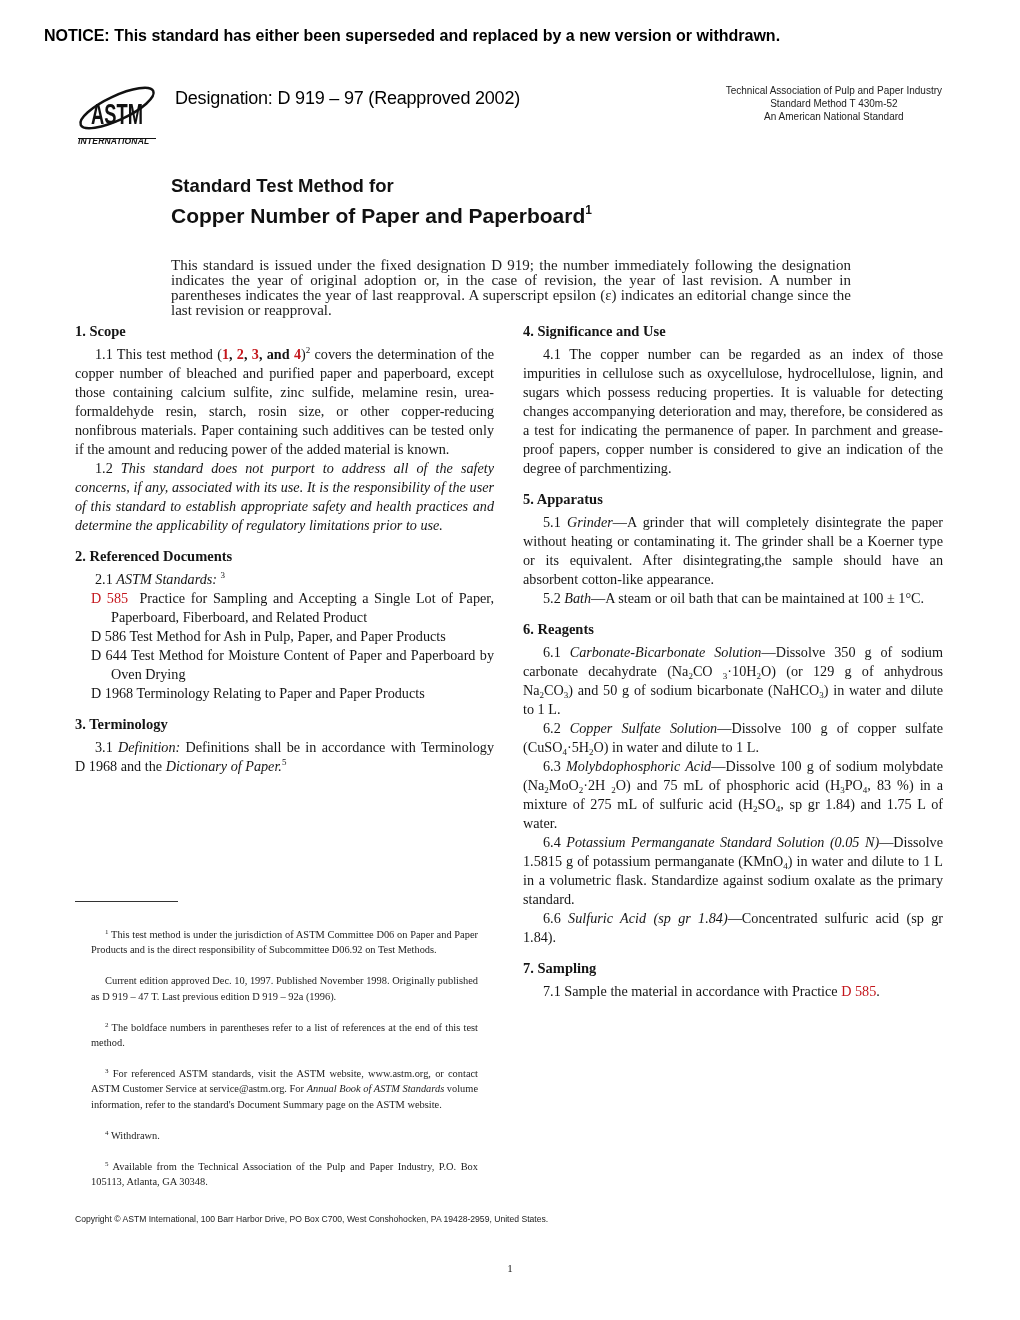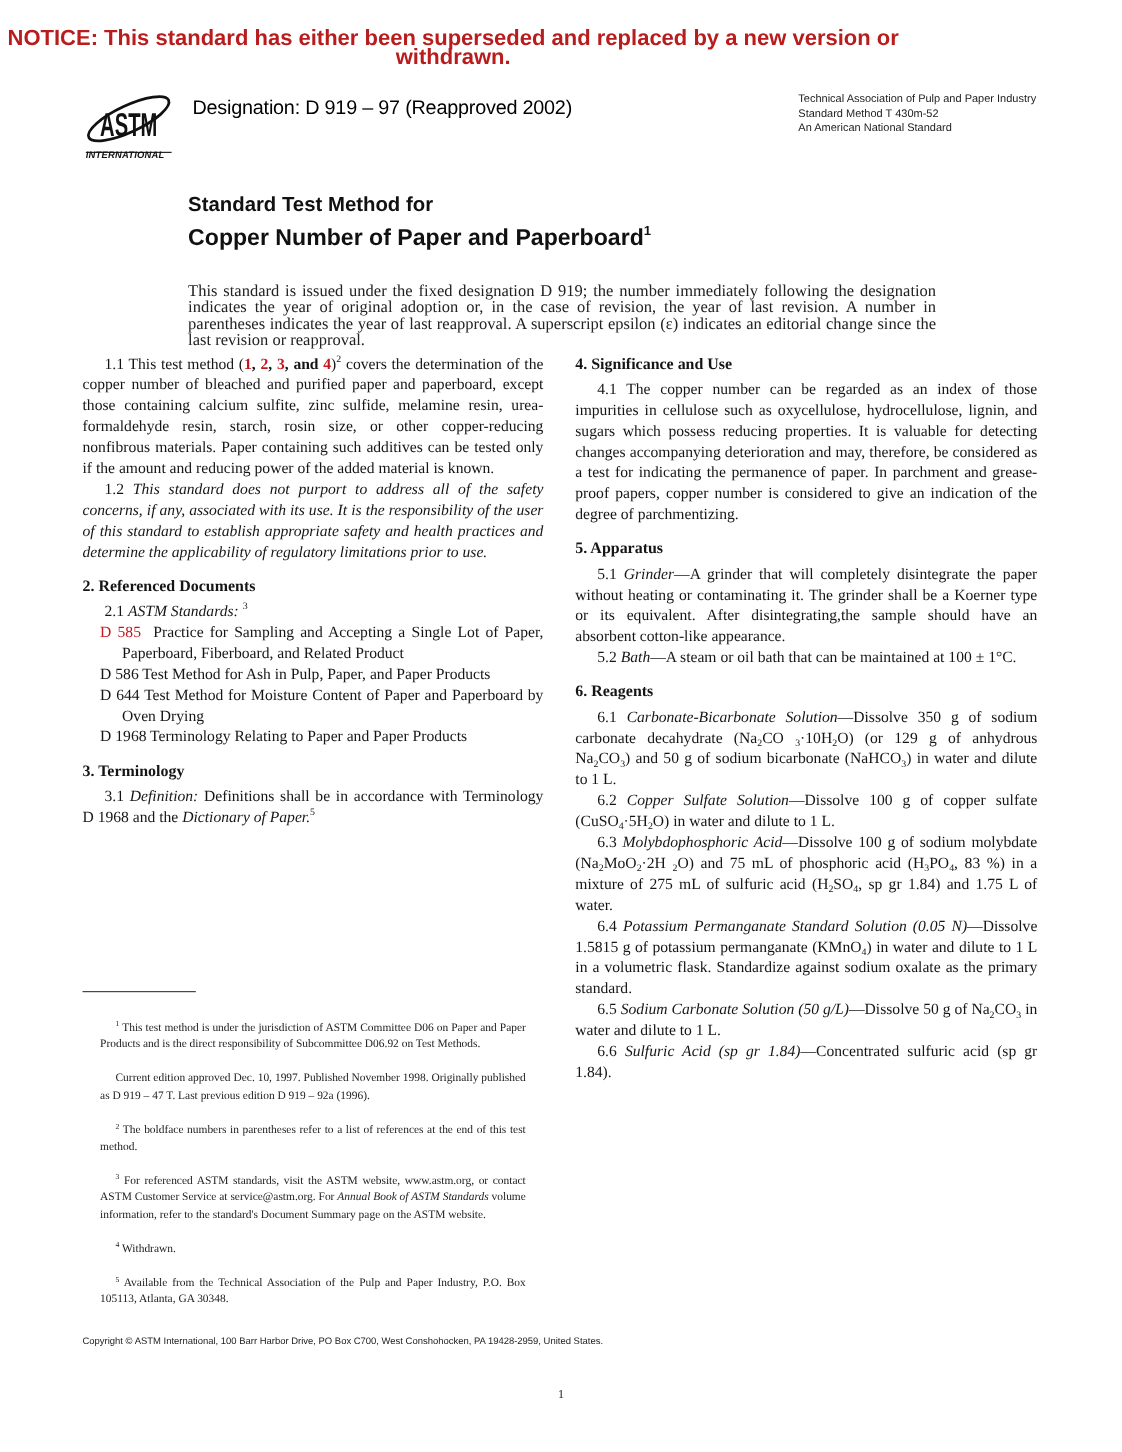--- a/index.html
+++ b/index.html
@@ -1,22 +1,22 @@
 <!DOCTYPE html>
 <html><head>
 <meta charset="utf-8">
 <style>
   html, body { margin: 0; padding: 0; background: #ffffff; }
   body { width: 1020px; height: 1320px; position: relative; overflow: hidden; color: #111; }
   .notice { position: absolute; top: 27px; left: 0; width: 824px; text-align: center;
-    font-family: "Liberation Sans", sans-serif; font-weight: bold; color: #b91c1c; font-size: 20px; line-height: 17px; }
+    font-family: "Liberation Sans", sans-serif; font-weight: bold; color: #000000; font-size: 16px; line-height: 17px; }
   .logo { position: absolute; left: 74px; top: 74px; width: 86px; height: 78px; }
   .designation { position: absolute; left: 175px; top: 88px; font-family: "Liberation Sans", sans-serif;
     font-size: 18px; color: #000000; letter-spacing: -0.2px; }
-  .tappi { position: absolute; right: 78px; top: 84px; text-align: left; font-family: "Liberation Sans", sans-serif;
+  .tappi { position: absolute; right: 78px; top: 84px; text-align: center; font-family: "Liberation Sans", sans-serif;
     font-size: 10px; line-height: 13px; color: #222; }
   .title { position: absolute; left: 171px; top: 175px; font-family: Liberation Sans, sans-serif; font-weight: bold; color: #111; }
   .title .l1 { font-size: 18.5px; line-height: 22px; }
   .title .l2 { font-size: 21px; line-height: 26px; }
   .title sup { font-size: 12px; vertical-align: 9px; }
   .preamble { position: absolute; left: 171px; top: 246px; width: 680px; font-family: "Liberation Serif", serif;
     font-size: 15px; line-height: 15px; color: #222; text-align: justify; margin-top: 12px; }
   .col { position: absolute; font-family: "Liberation Serif", serif; font-size: 14.2px; line-height: 19px; color: #151515; }
   .col.left { left: 75px; top: 322px; width: 419px; }
   .col.right { left: 523px; top: 322px; width: 420px; }
@@ -63,20 +63,21 @@
 
 <div class="title">
   <div class="l1">Standard Test Method for</div>
   <div class="l2"><span>Copper Number of Paper and Paperboard</span><sup>1</sup></div>
 </div>
 
 <div class="preamble">This standard is issued under the fixed designation D 919; the number immediately following the designation indicates the year of original adoption or, in the case of revision, the year of last revision. A number in parentheses indicates the year of last reapproval. A superscript epsilon (ε) indicates an editorial change since the last revision or reapproval.</div>
 
 <div class="col left">
   <div class="sec">
+    <h2>1. Scope</h2>
     <p><span>1.1 This test method (</span><b><span class="boldred">1</span><span>, </span><span class="boldred">2</span><span>, </span><span class="boldred">3</span><span>, and </span><span class="boldred">4</span></b><span>)</span><sup class="fn">2</sup><span> covers the determination of the copper number of bleached and purified paper and paperboard, except those containing calcium sulfite, zinc sulfide, melamine resin, urea-formaldehyde resin, starch, rosin size, or other copper-reducing nonfibrous materials. Paper containing such additives can be tested only if the amount and reducing power of the added material is known.</span></p>
     <p><span>1.2 </span><i>This standard does not purport to address all of the safety concerns, if any, associated with its use. It is the responsibility of the user of this standard to establish appropriate safety and health practices and determine the applicability of regulatory limitations prior to use.</i></p>
   </div>
 
   <div class="sec">
     <h2>2. Referenced Documents</h2>
     <p><span>2.1 </span><i>ASTM Standards:</i> <sup class="fn">3</sup></p>
     <p class="ref"><span class="red">D 585</span>&nbsp; <span>Practice for Sampling and Accepting a Single Lot of Paper, Paperboard, Fiberboard, and Related Product</span></p>
     <p class="ref"><span>D 586</span> <span>Test Method for Ash in Pulp, Paper, and Paper Products</span></p>
     <p class="ref"><span>D 644</span> <span>Test Method for Moisture Content of Paper and Paperboard by Oven Drying</span></p>
@@ -111,20 +112,23 @@
     <p><span>5.1 </span><i>Grinder</i><span>—A grinder that will completely disintegrate the paper without heating or contaminating it. The grinder shall be a Koerner type or its equivalent. After disintegrating,the sample should have an absorbent cotton-like appearance.</span></p>
     <p><span>5.2 </span><i>Bath</i><span>—A steam or oil bath that can be maintained at 100 ± 1°C.</span></p>
   </div>
 
   <div class="sec">
     <h2>6. Reagents</h2>
     <p><span>6.1 </span><i>Carbonate-Bicarbonate Solution</i><span>—Dissolve 350 g of sodium carbonate decahydrate (Na</span><sub>2</sub><span>CO</span> <sub>3</sub><span>·10H</span><sub>2</sub><span>O) (or 129 g of anhydrous Na</span><sub>2</sub><span>CO</span><sub>3</sub><span>) and 50 g of sodium bicarbonate (NaHCO</span><sub>3</sub><span>) in water and dilute to 1 L.</span></p>
     <p><span>6.2 </span><i>Copper Sulfate Solution</i><span>—Dissolve 100 g of copper sulfate (CuSO</span><sub>4</sub><span>·5H</span><sub>2</sub><span>O) in water and dilute to 1 L.</span></p>
     <p><span>6.3 </span><i>Molybdophosphoric Acid</i><span>—Dissolve 100 g of sodium molybdate (Na</span><sub>2</sub><span>MoO</span><sub>2</sub><span>·2H</span> <sub>2</sub><span>O) and 75 mL of phosphoric acid (H</span><sub>3</sub><span>PO</span><sub>4</sub><span>, 83 %) in a mixture of 275 mL of sulfuric acid (H</span><sub>2</sub><span>SO</span><sub>4</sub><span>, sp gr 1.84) and 1.75 L of water.</span></p>
     <p><span>6.4 </span><i>Potassium Permanganate Standard Solution (0.05 N)</i><span>—Dissolve 1.5815 g of potassium permanganate (KMnO</span><sub>4</sub><span>) in water and dilute to 1 L in a volumetric flask. Standardize against sodium oxalate as the primary standard.</span></p>
-    <p><span>6.5 </span><i>Sodium Carbonate Solution (50 g/L)</i><span>—Dissolve 50 g of Na</span><sub>2</sub><span>CO</span><sub>3</sub><span> in water and dilute to 1 L.</span></p>
     <p><span>6.6 </span><i>Sulfuric Acid (sp gr 1.84)</i><span>—Concentrated sulfuric acid (sp gr 1.84).</span></p>
   </div>
 
+  <div class="sec">
+    <h2>7. Sampling</h2>
+    <p><span>7.1 Sample the material in accordance with Practice </span><span class="red">D 585</span><span>.</span></p>
+  </div>
 </div>
 
 <div class="copyright">Copyright © ASTM International, 100 Barr Harbor Drive, PO Box C700, West Conshohocken, PA 19428-2959, United States.</div>
 <div class="pagenum">1</div>
 
 </body></html>

